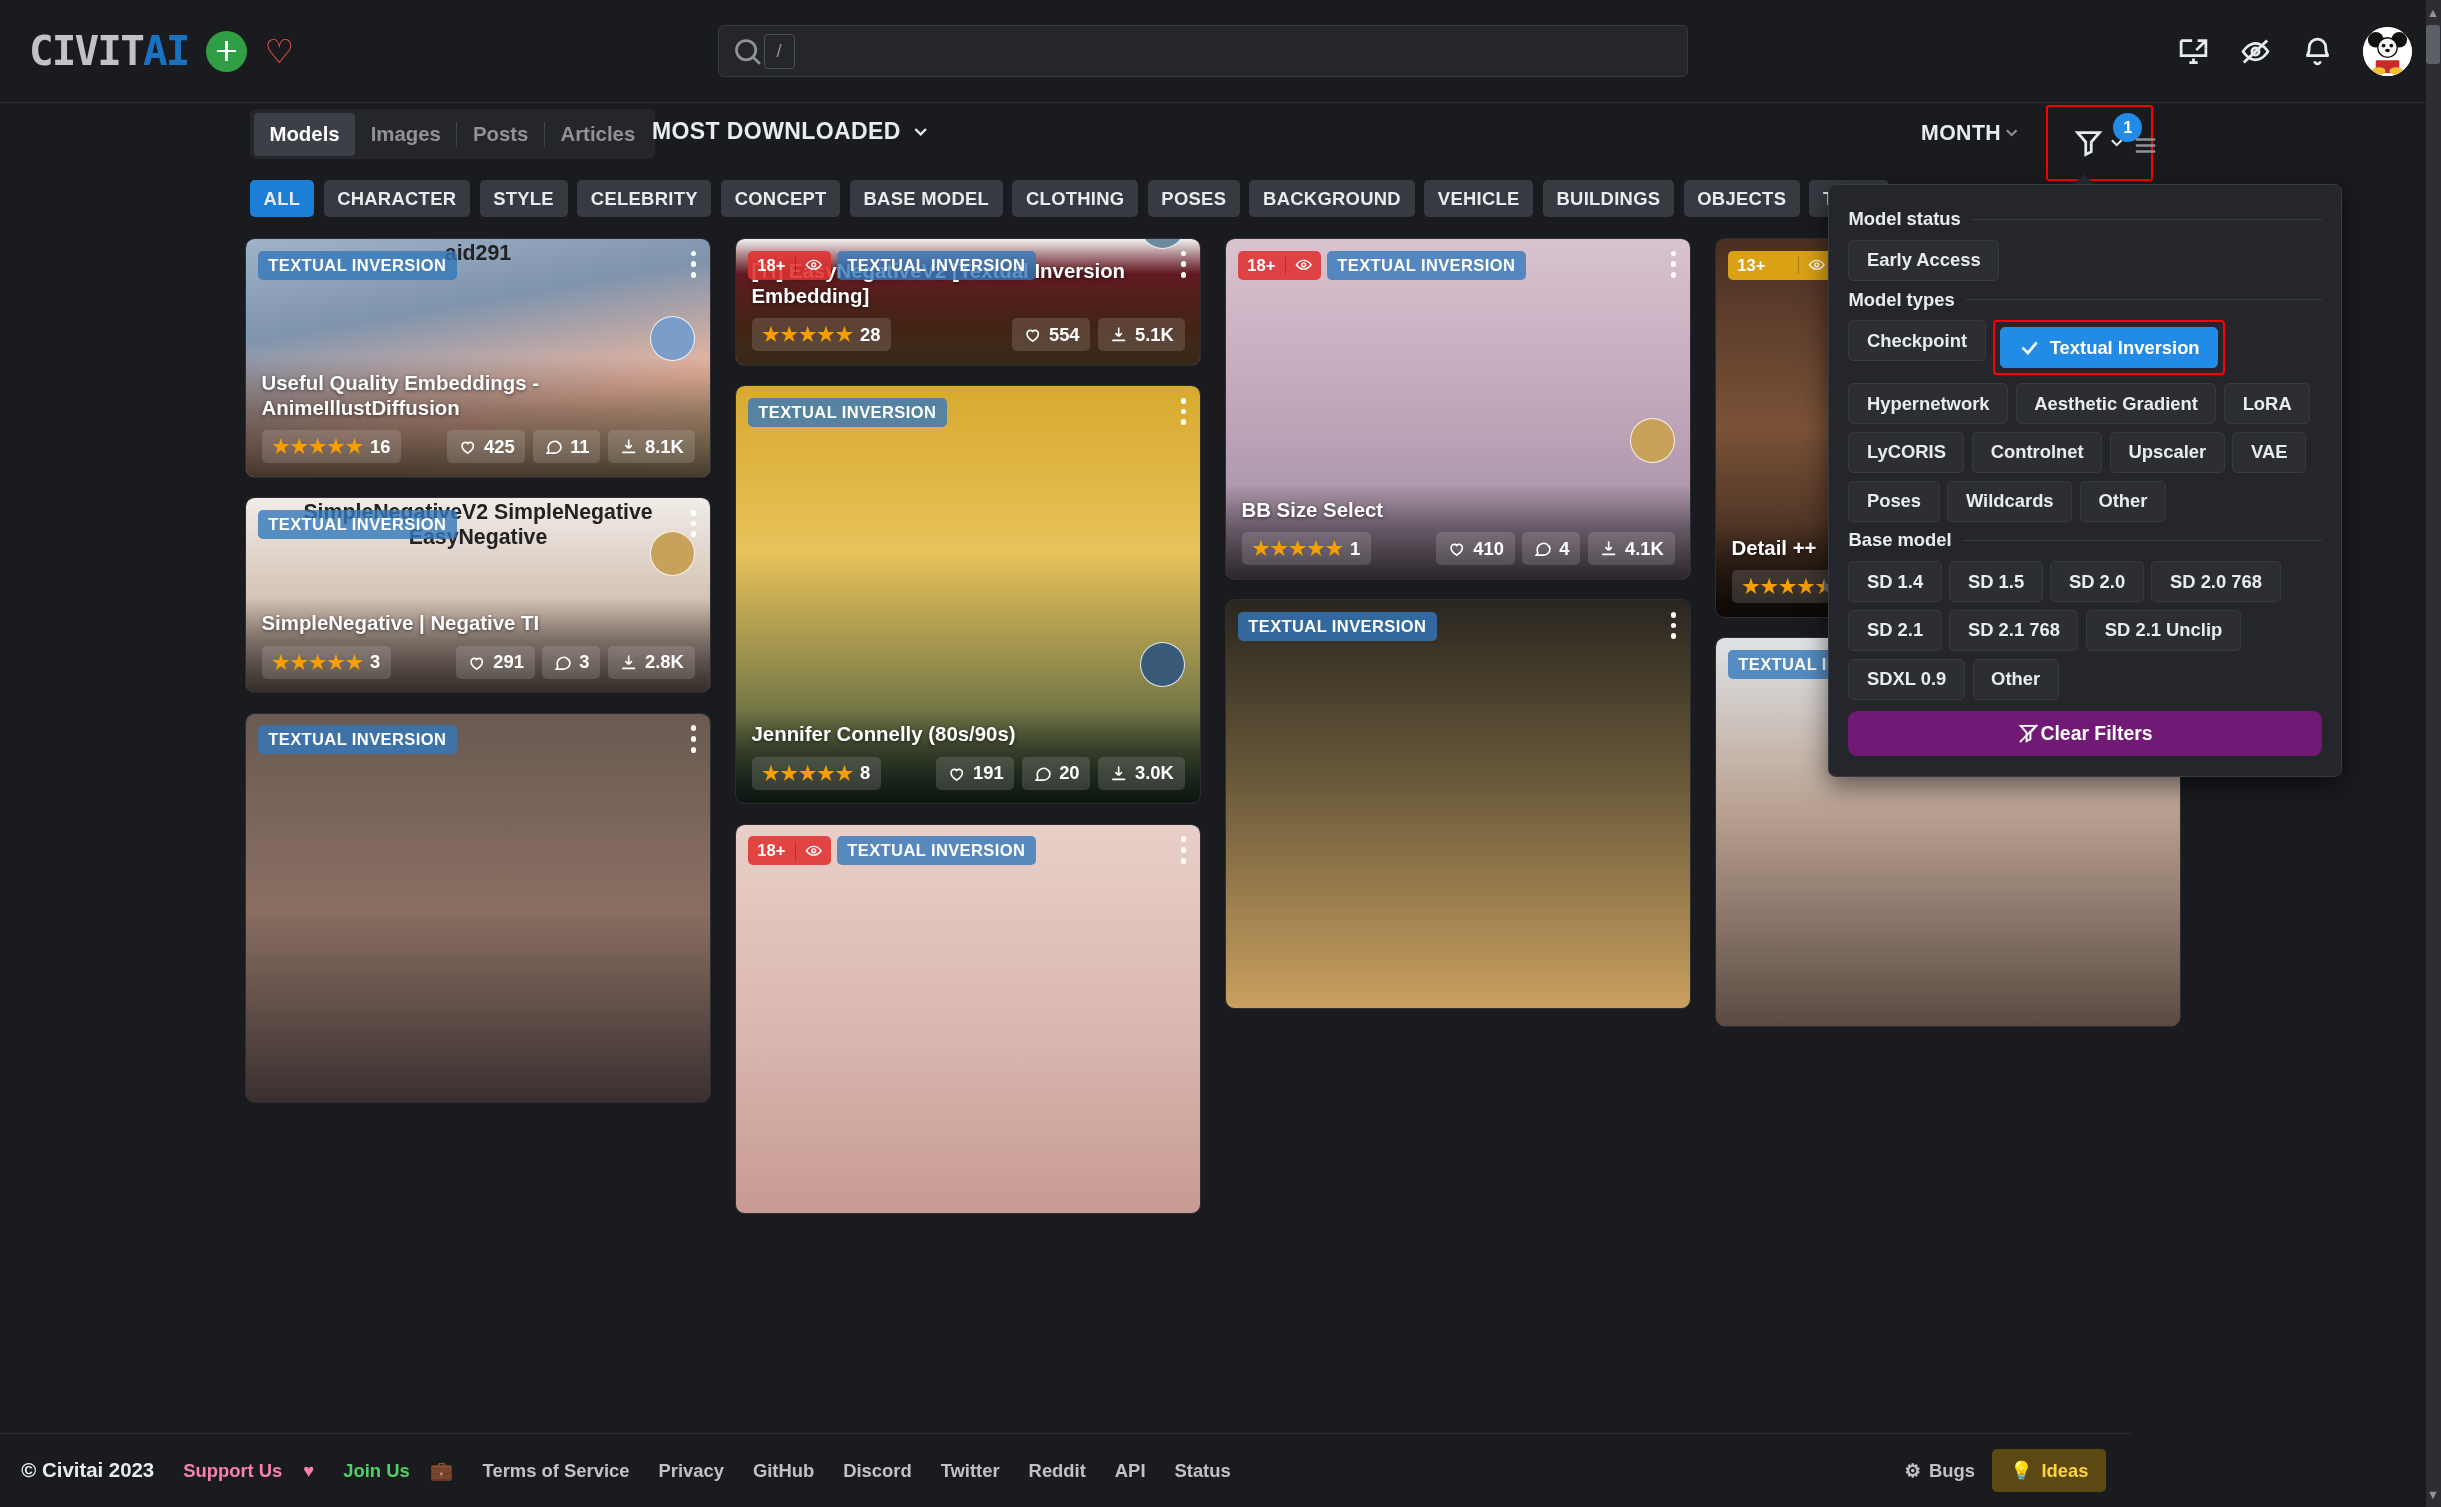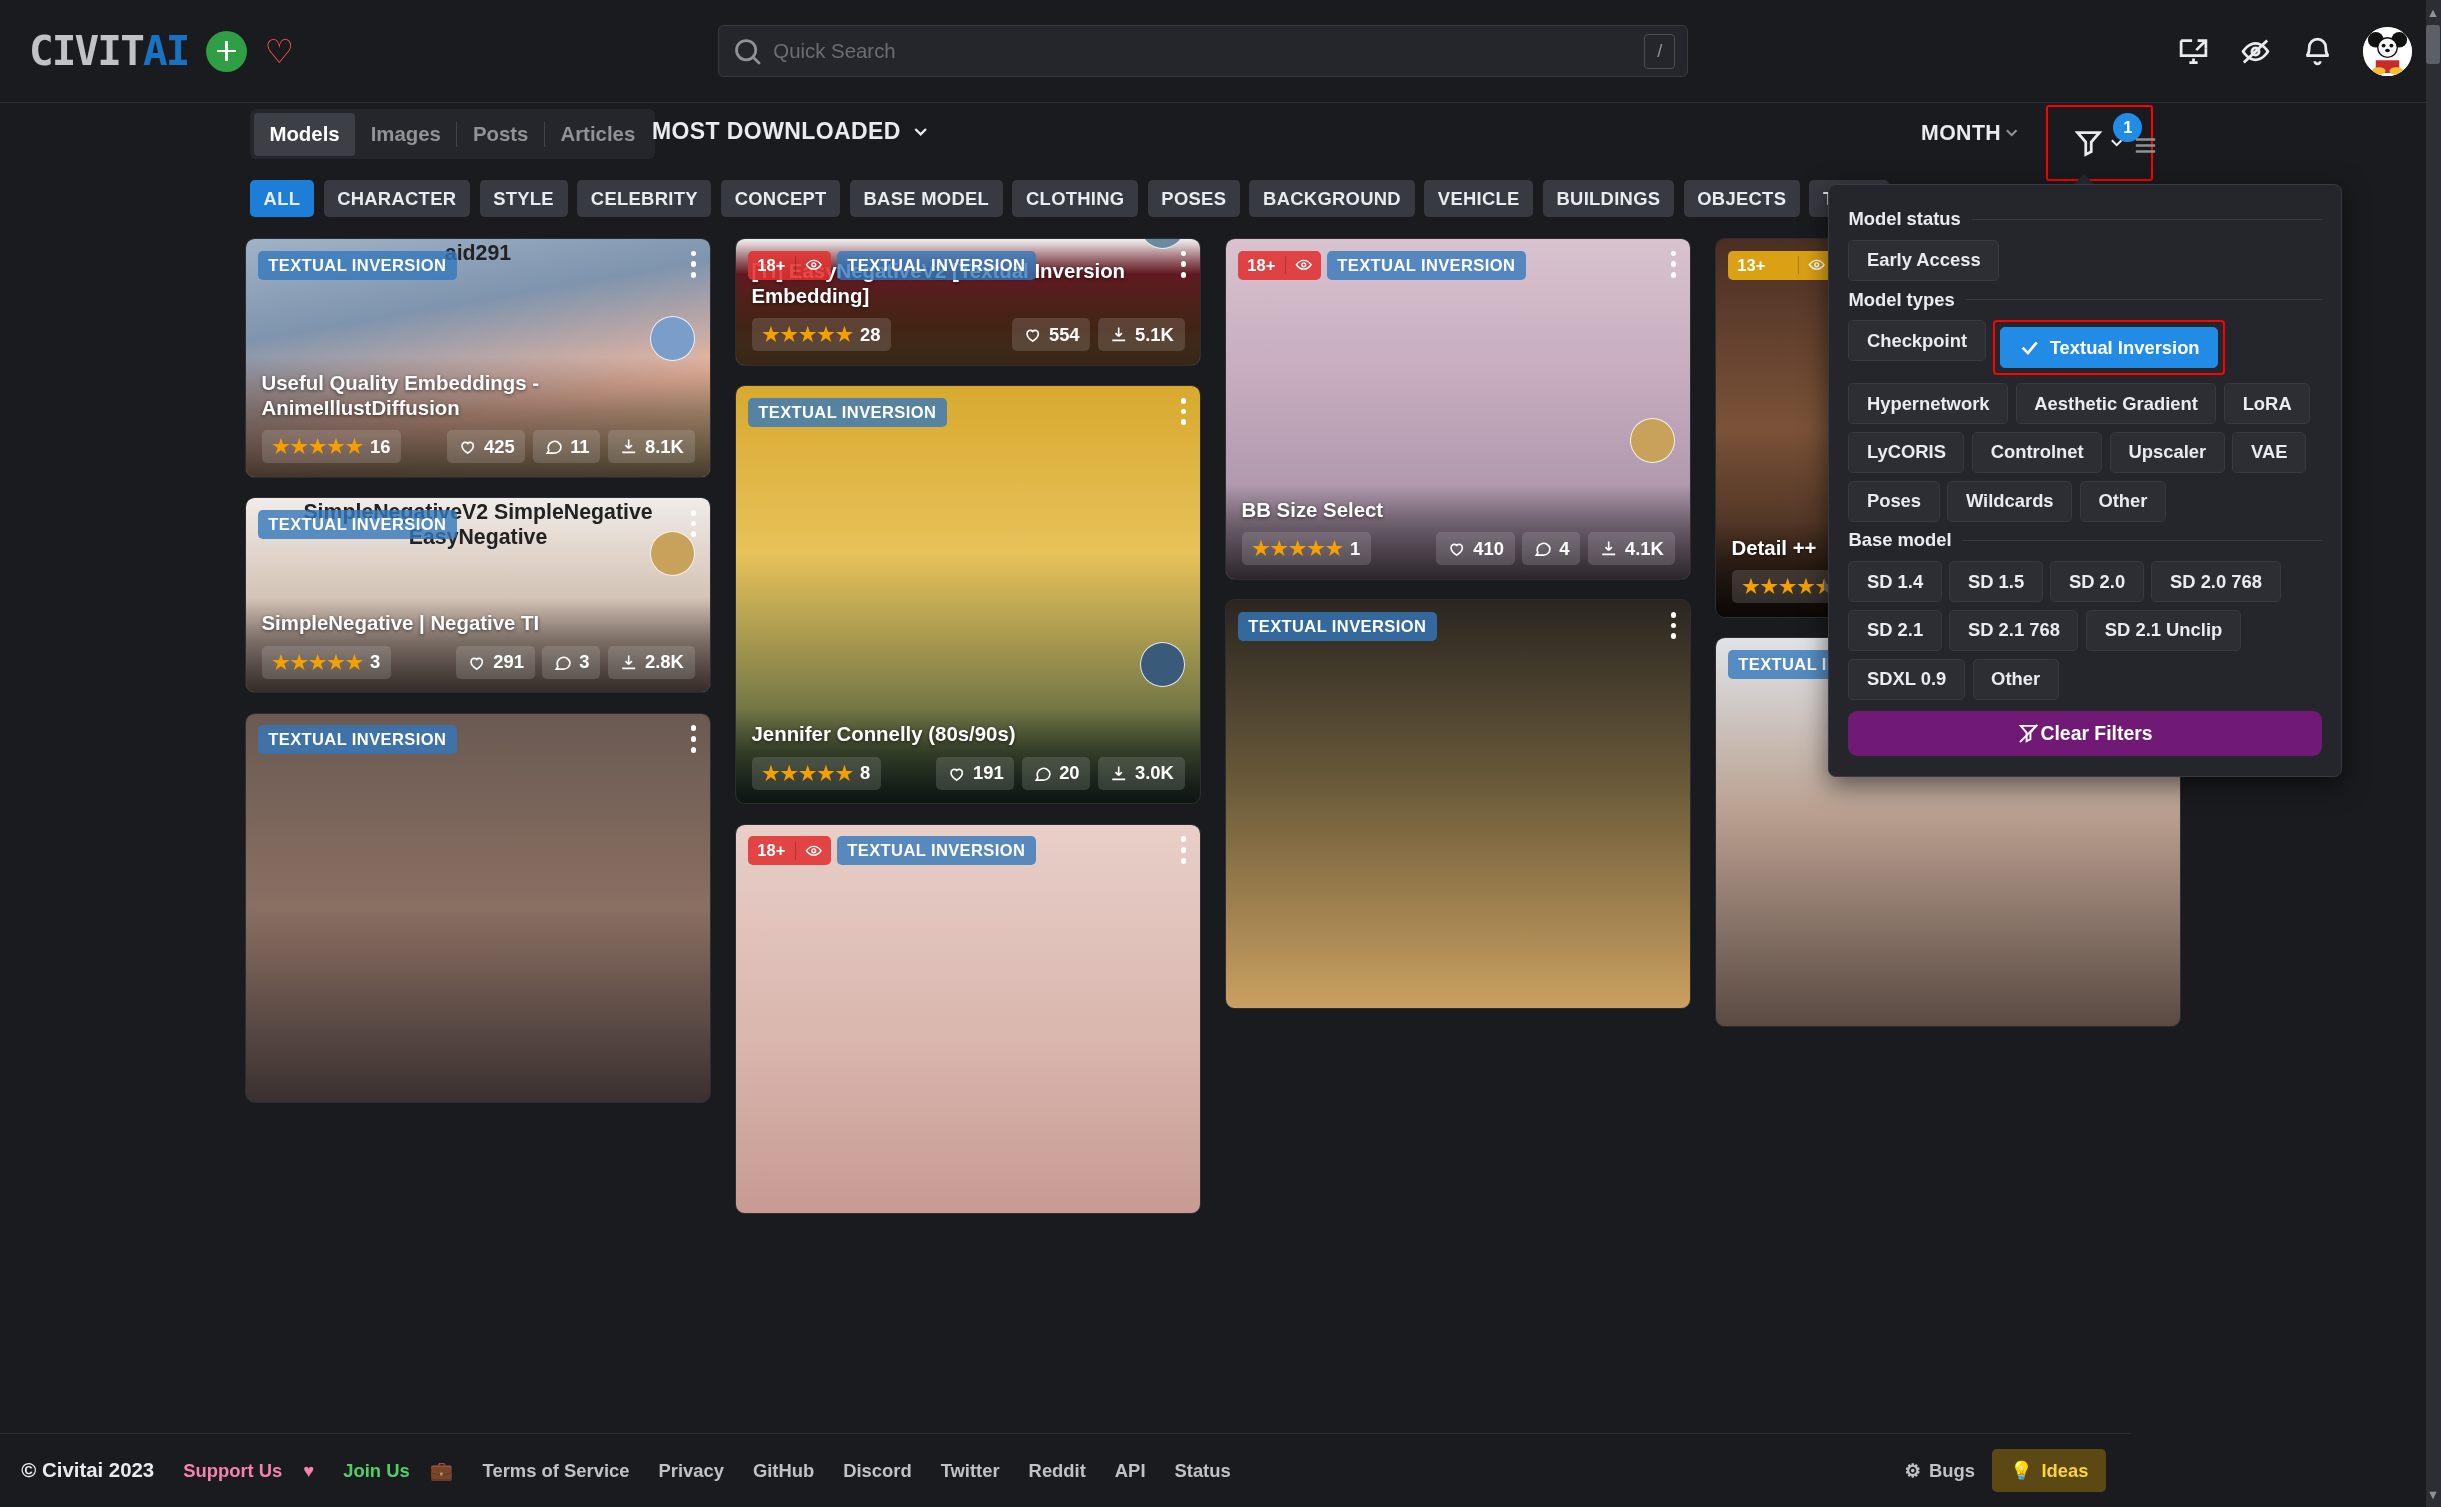--- a/index.html
+++ b/index.html
@@ -255,21 +255,20 @@
     </div>
     <div class="plus-btn"></div>
     <div class="heart-icon">♡</div>
   </div>
 
   <div id="search-wrap">
     <svg class="hicon" width="25" height="25" viewBox="0 0 24 24" fill="none" stroke="#909296" stroke-width="2">
         <circle cx="11" cy="11" r="7"></circle>
         <line x1="16.5" y1="16.5" x2="21" y2="21"></line>
       </svg>
-    <input id="search-input" placeholder="Quick Search" style="">
     <div class="kbd">/</div>
   </div>
 
   <div id="header-right">
     <svg class="hicon" viewBox="0 0 24 24" fill="none" stroke="currentColor" stroke-width="2">
         <path d="M3 4h8M3 4v11h18v-5M3 15h18M9 20h6M12 17v3"></path>
         <path d="M15 4h6v6M21 4l-7 7"></path>
       </svg>
     <svg class="hicon" viewBox="0 0 24 24" fill="none" stroke="currentColor" stroke-width="2">
         <path d="M3 12s3.5-6 9-6 9 6 9 6-3.5 6-9 6-9-6-9-6z"></path>

